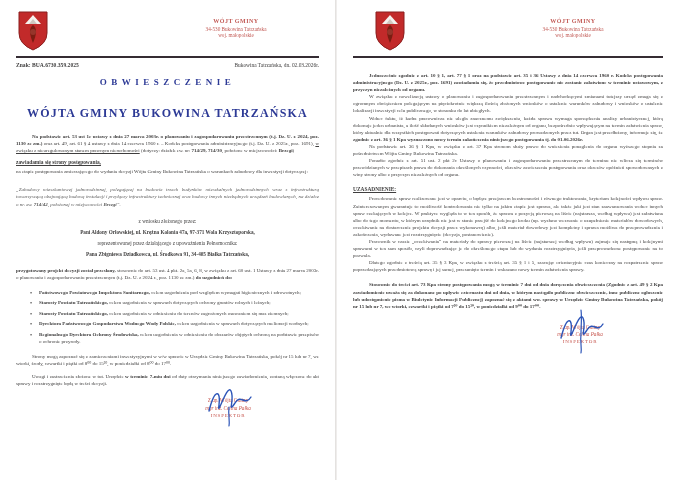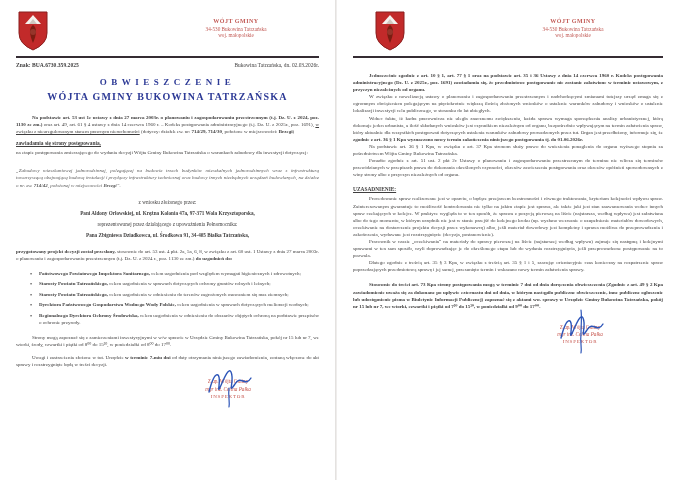--- a/index.html
+++ b/index.html
@@ -29,21 +29,21 @@
   .org-line2 { font-size: 5.2px; }
   .org-line3 { font-size: 5.2px; }
   .rule { border-top: 2.5px solid #352c33; margin-top: 2px; }
 
   .ref-row { display: flex; justify-content: space-between; margin-top: 4px; font-size: 5.6px; }
   .ref-left { font-weight: 700; }
   .ref-right { font-size: 5.4px; }
 
   .title-block { text-align: center; margin-top: 9px; color: #2d3a96; }
   .title-1 { font-size: 9px; font-weight: 700; letter-spacing: 4.5px; }
-  .title-2 { font-size: 10px; font-weight: 700; letter-spacing: 1.2px; margin-top: 4px; }
+  .title-2 { font-size: 12px; font-weight: 700; letter-spacing: 1.2px; margin-top: 19px; }
 
   .p { font-size: 5px; line-height: 1.42; text-align: justify; }
   .ind { text-indent: 16px; }
   .b, .p .b { font-weight: 700; }
   .u { text-decoration: underline; }
   .i { font-style: italic; }
   .bi { font-style: italic; font-weight: 700; }
 
   .notice-line { font-size: 5.4px; font-weight: 700; text-decoration: underline; margin-top: 5px; }
   .quote { color: #5a5a5a; margin-top: 11px; }

